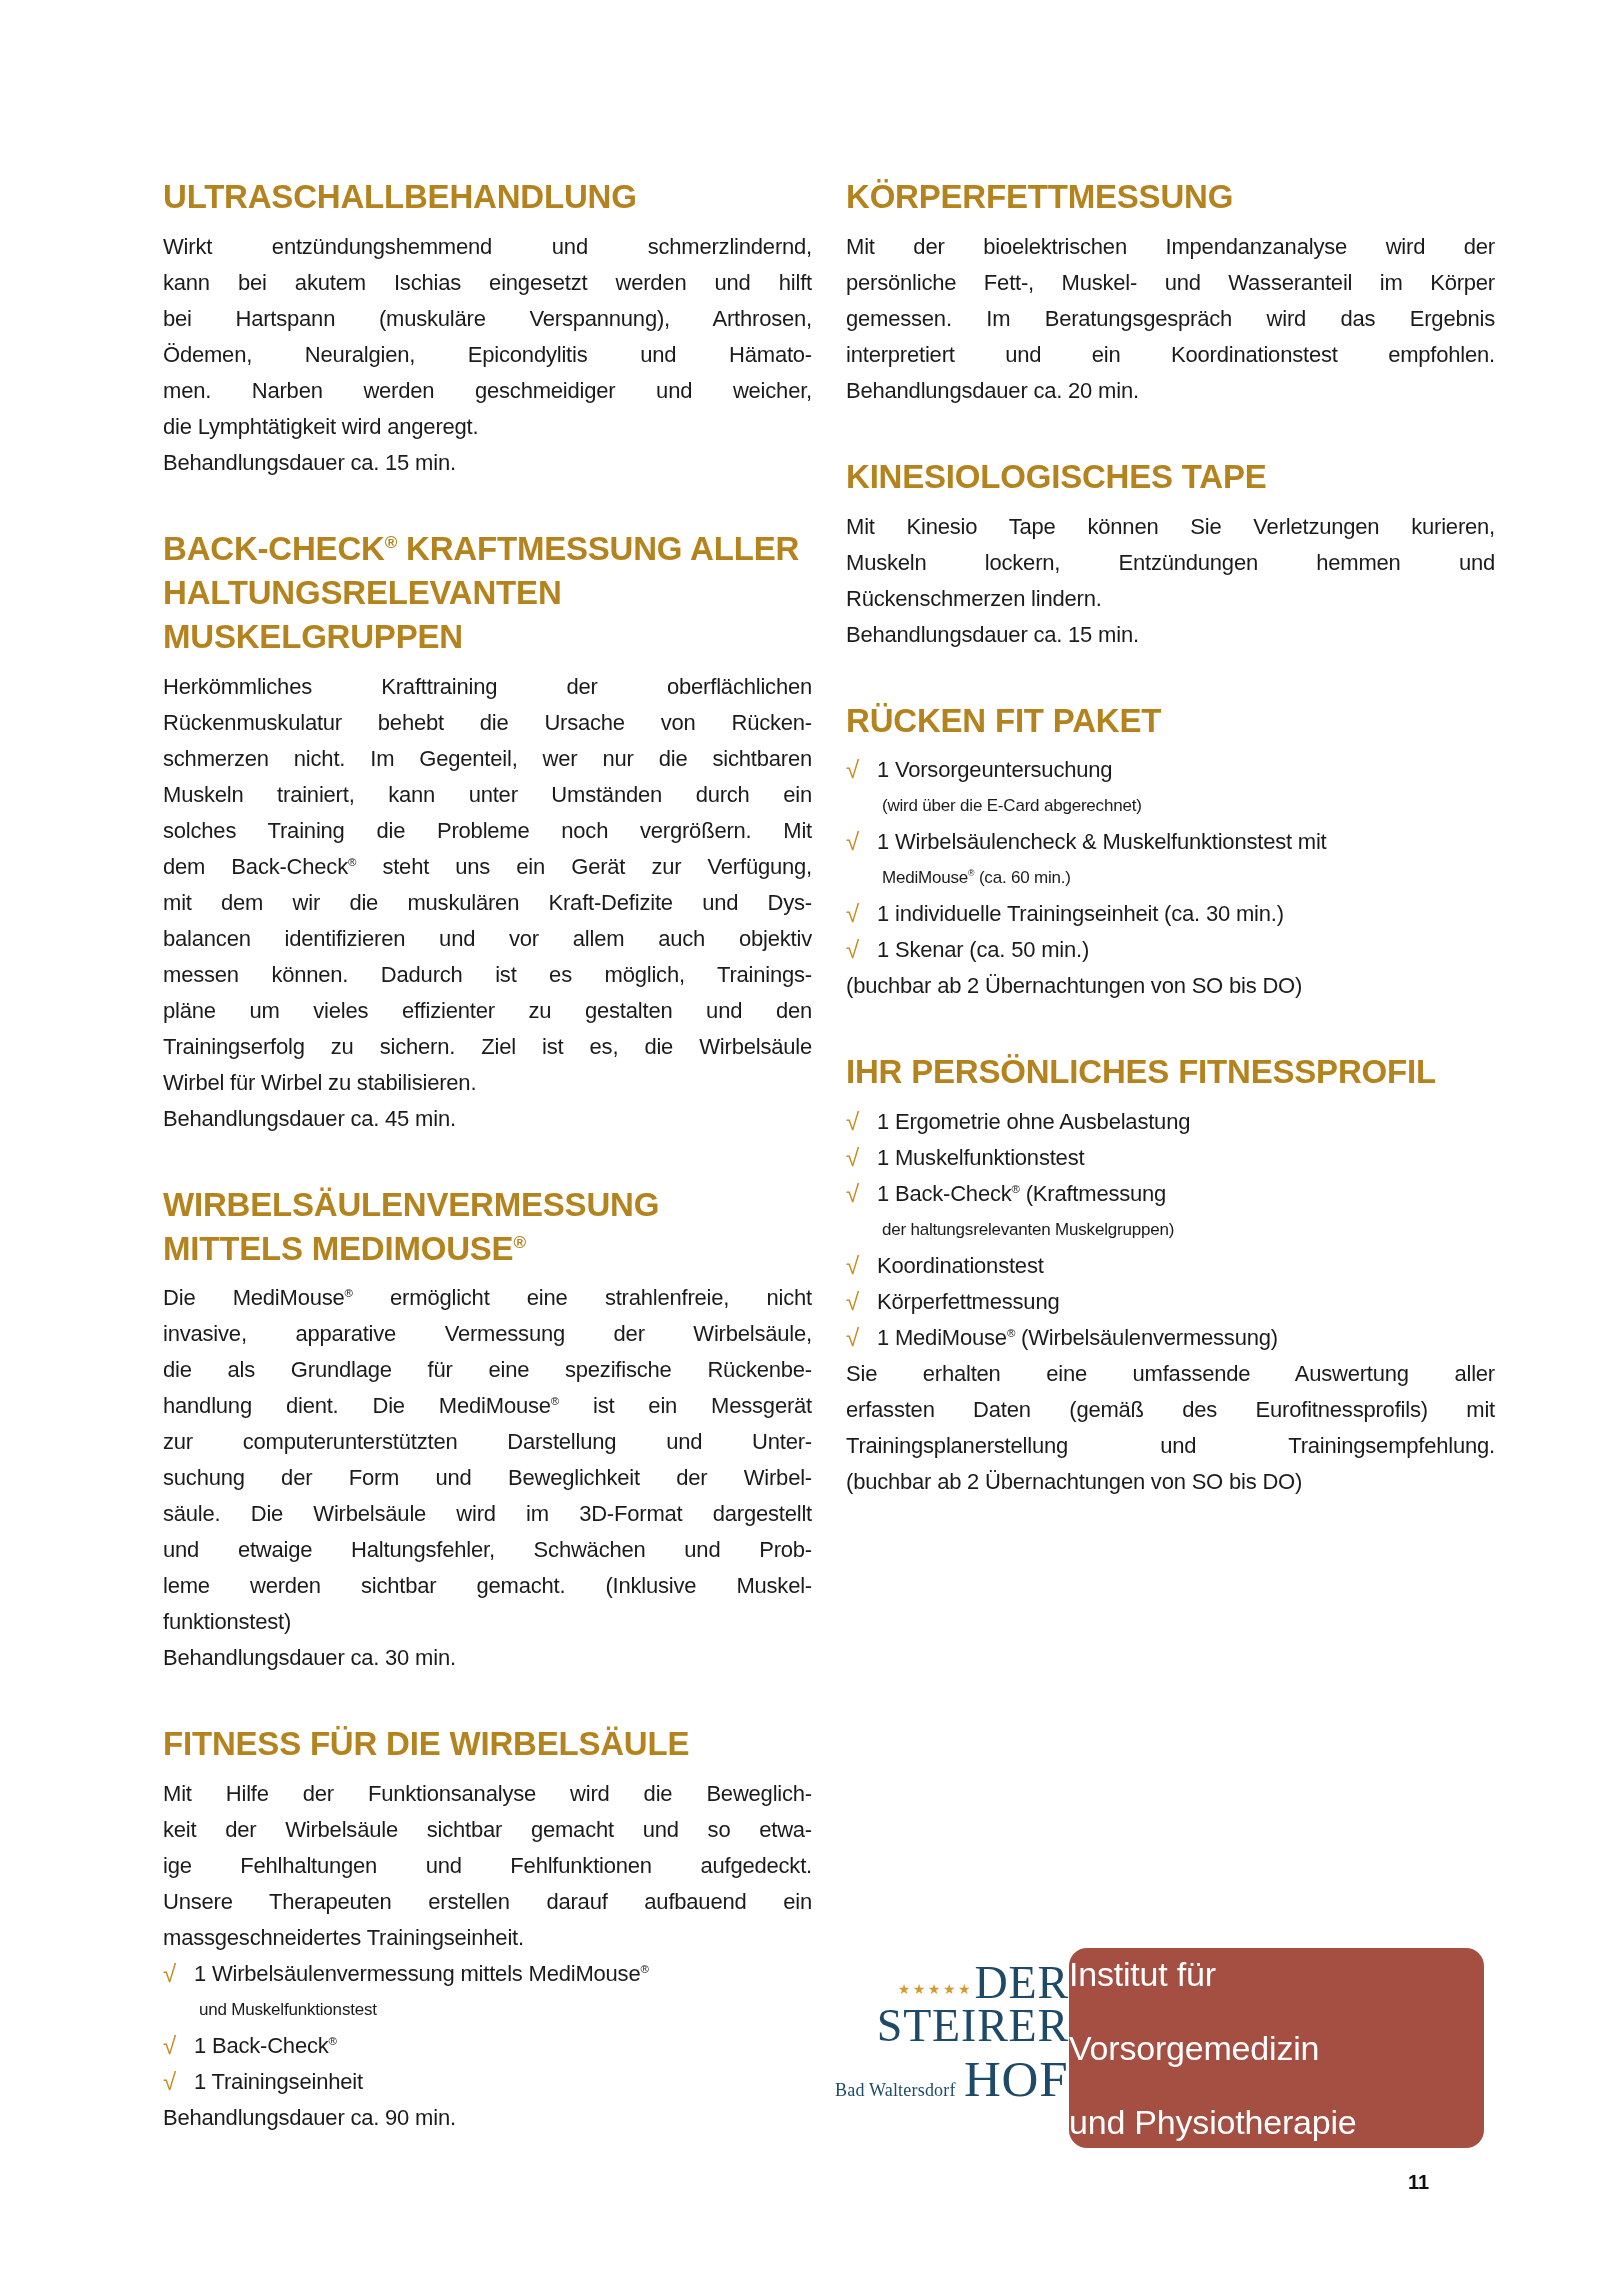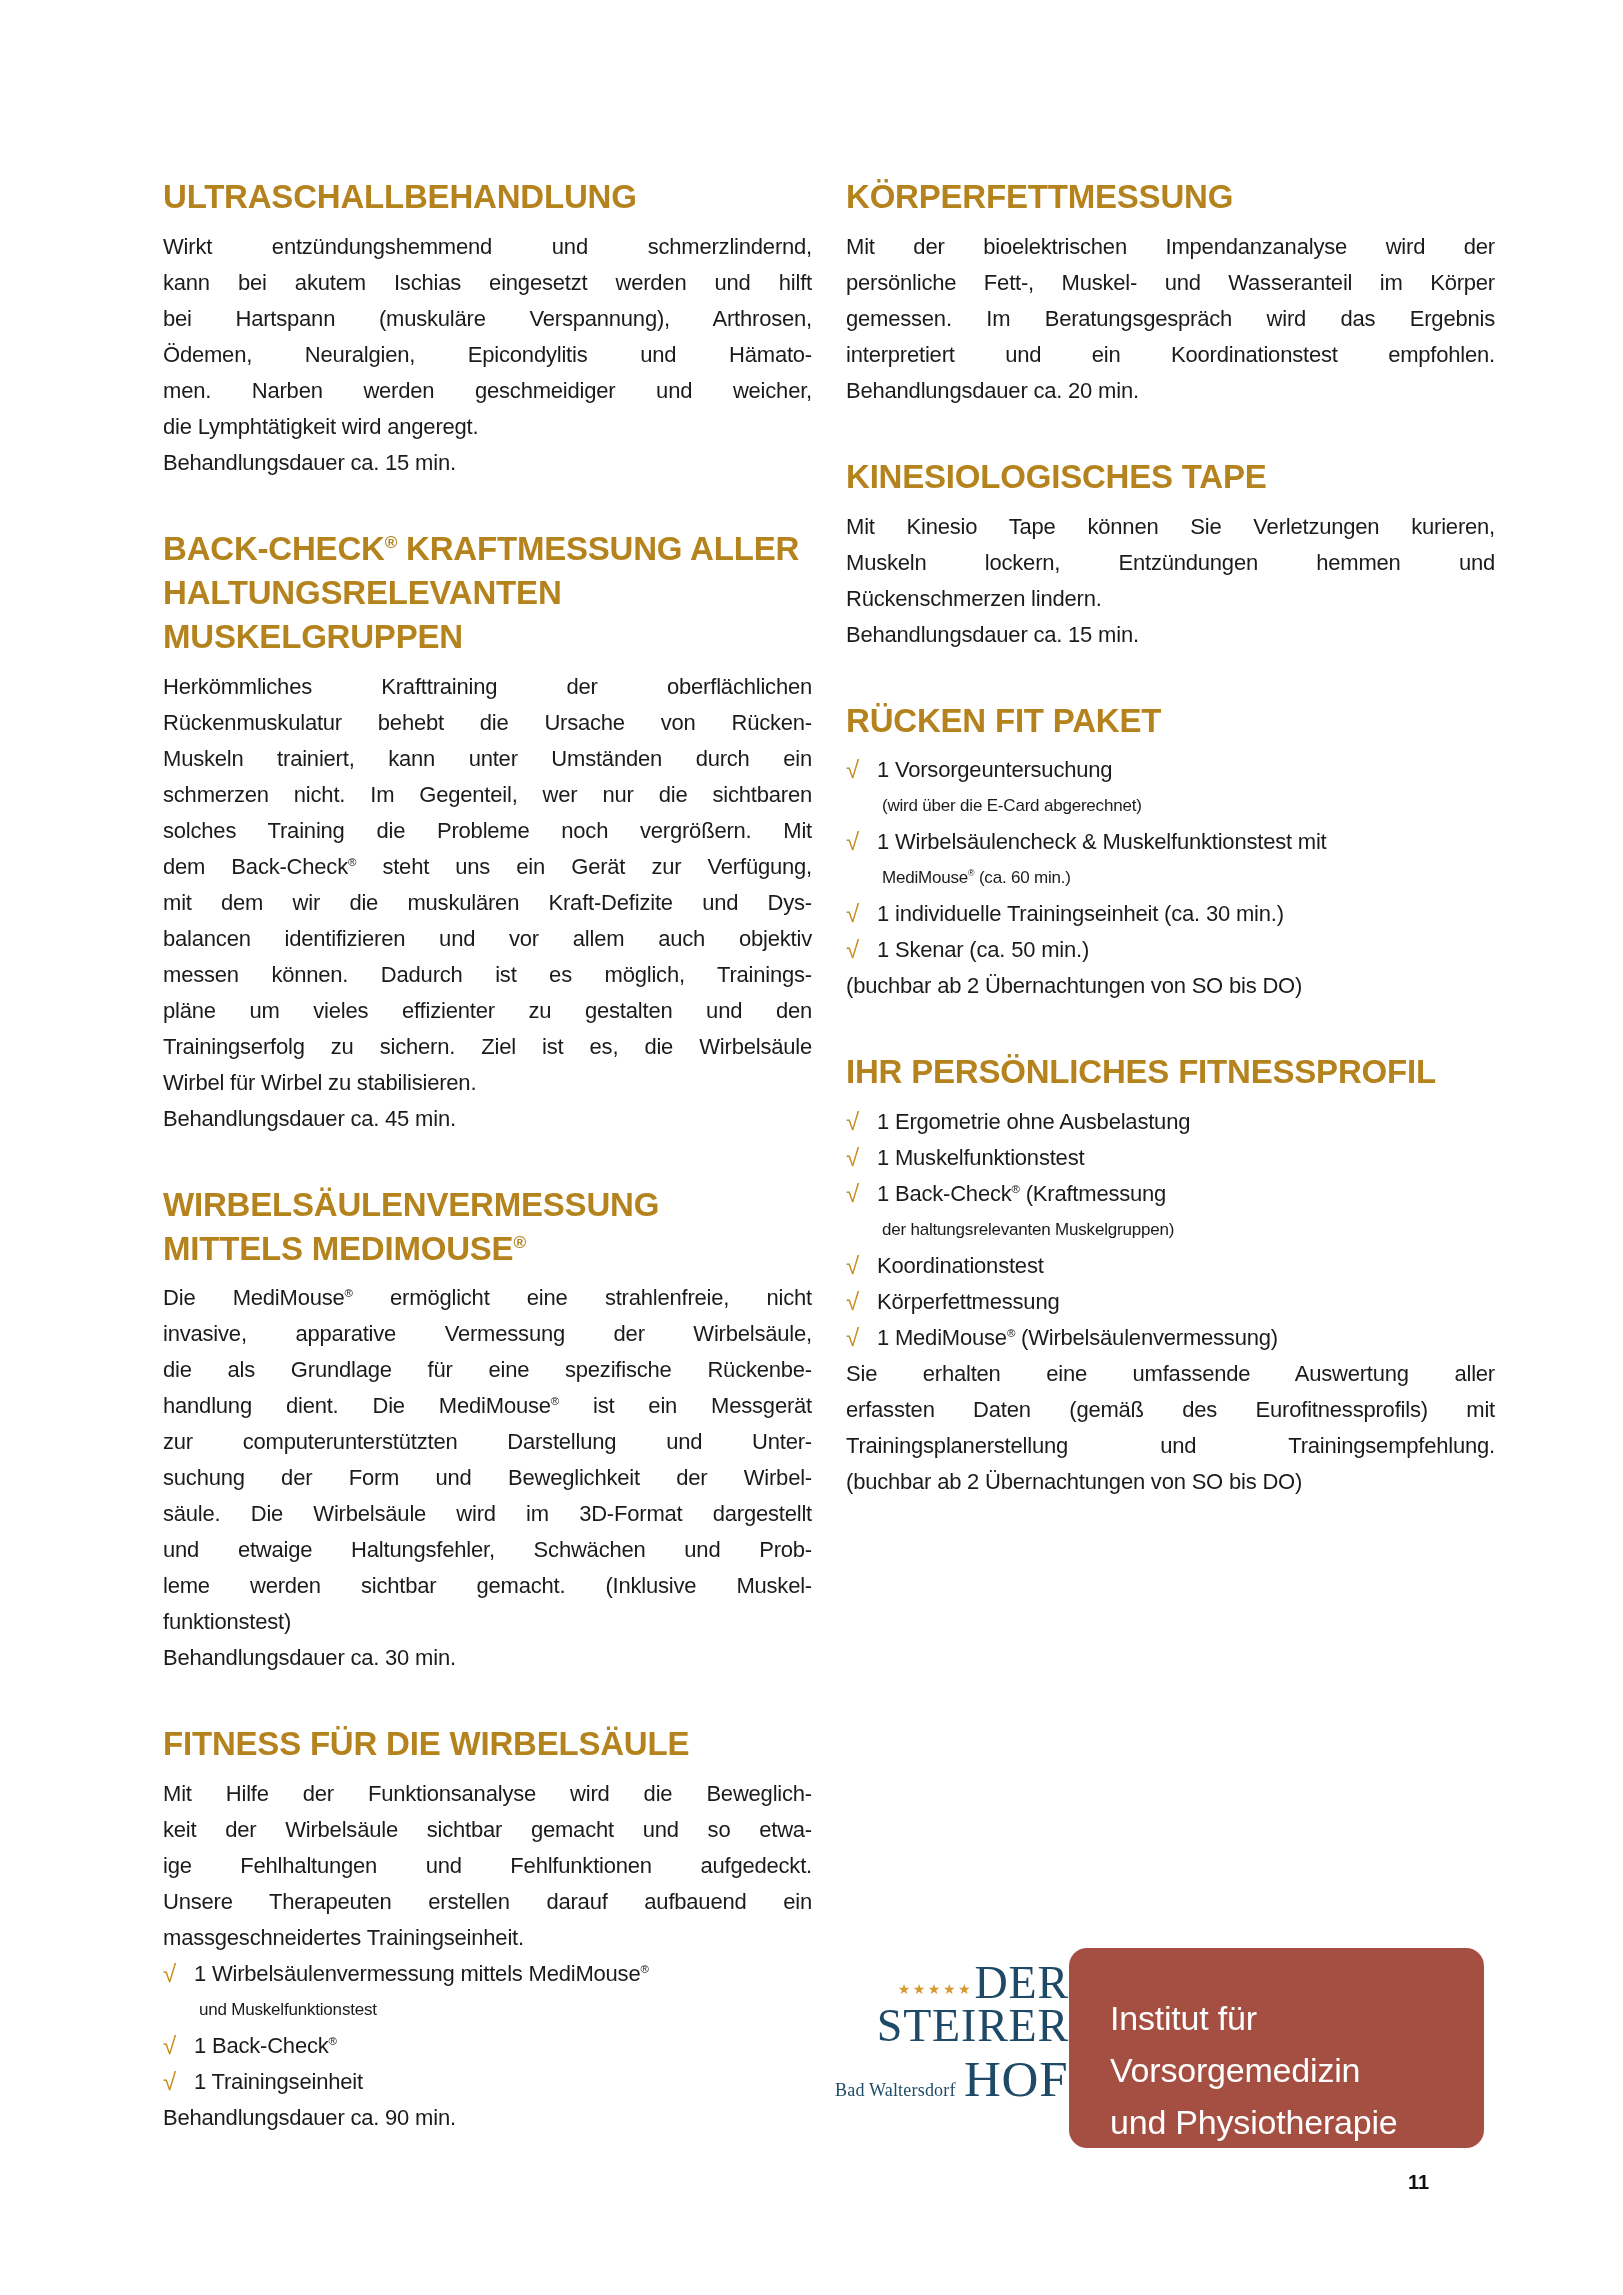--- a/index.html
+++ b/index.html
@@ -69,22 +69,21 @@
   .logo-word { font-size:46px; line-height:43px; letter-spacing:0.8px; }
   .logo-row2 { line-height:43px; }
   .logo-row3 { display:flex; justify-content:flex-start; align-items:baseline; gap:8.2px; line-height:48px; }
   .logo-word-hof { font-size:51px; }
   .logo-sub { font-size:18px; letter-spacing:0.2px; }
   .badge {
     flex:1;
     background:var(--badge-background);
     border-radius:18px;
     color:var(--badge-text);
-    display:flex; flex-direction:column; justify-content:flex-end;
-    padding-left:41px;
+    display:flex; flex-direction:column; justify-content:space-between;
     font-size:34px; line-height:52px; font-weight:400;
     letter-spacing:-0.2px;
   }
   .page-number {
     position:absolute; left:1408px; top:2171px;
     font-size:20px; font-weight:700; color:#0f0f0f;
   }
 </style>
 </head>
 <body>
@@ -105,22 +104,22 @@
         <div class="body-line">Behandlungsdauer ca. 15 min.</div>
       </section>
       <section class="section">
         <h2 class="heading">
           <div class="heading-line">BACK-CHECK<sup class="reg">®</sup> KRAFTMESSUNG ALLER</div>
           <div class="heading-line">HALTUNGSRELEVANTEN</div>
           <div class="heading-line">MUSKELGRUPPEN</div>
         </h2>
         <div class="body-line flush">Herkömmliches Krafttraining der oberflächlichen</div>
         <div class="body-line flush">Rückenmuskulatur behebt die Ursache von Rücken-</div>
+        <div class="body-line flush">schmerzen nicht. Im Gegenteil, wer nur die sichtbaren</div>
         <div class="body-line flush">Muskeln trainiert, kann unter Umständen durch ein</div>
-        <div class="body-line flush">schmerzen nicht. Im Gegenteil, wer nur die sichtbaren</div>
         <div class="body-line flush">solches Training die Probleme noch vergrößern. Mit</div>
         <div class="body-line flush">dem Back-Check<sup class="reg">®</sup> steht uns ein Gerät zur Verfügung,</div>
         <div class="body-line flush">mit dem wir die muskulären Kraft-Defizite und Dys-</div>
         <div class="body-line flush">balancen identifizieren und vor allem auch objektiv</div>
         <div class="body-line flush">messen können. Dadurch ist es möglich, Trainings-</div>
         <div class="body-line flush">pläne um vieles effizienter zu gestalten und den</div>
         <div class="body-line flush">Trainingserfolg zu sichern. Ziel ist es, die Wirbelsäule</div>
         <div class="body-line">Wirbel für Wirbel zu stabilisieren.</div>
         <div class="body-line">Behandlungsdauer ca. 45 min.</div>
       </section>

